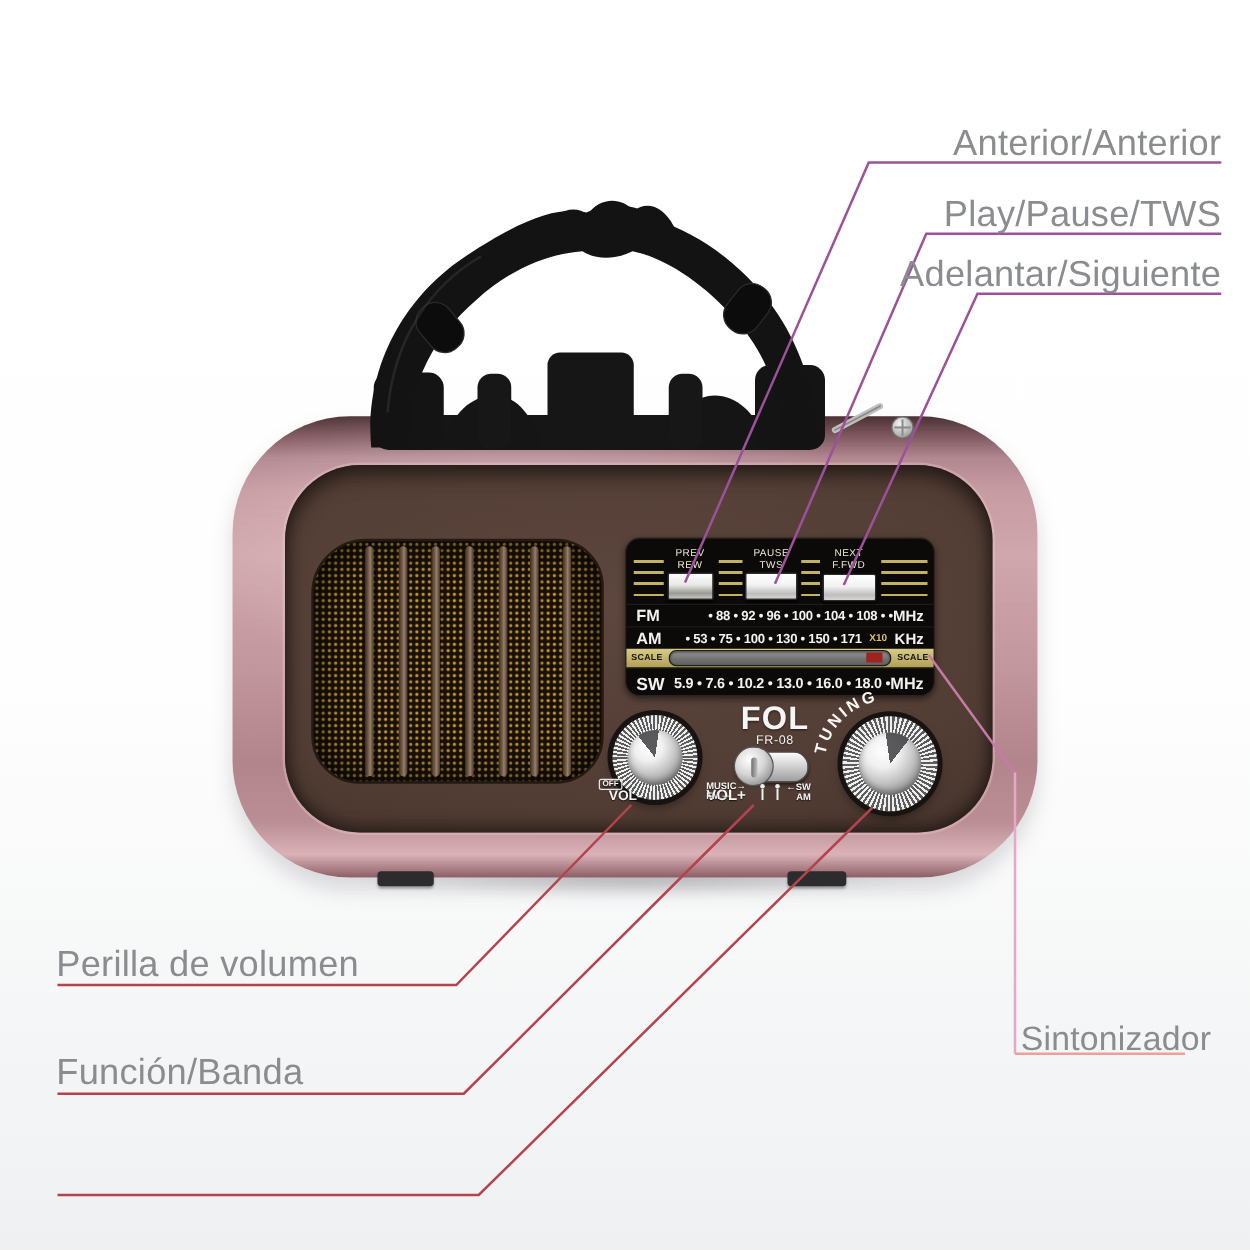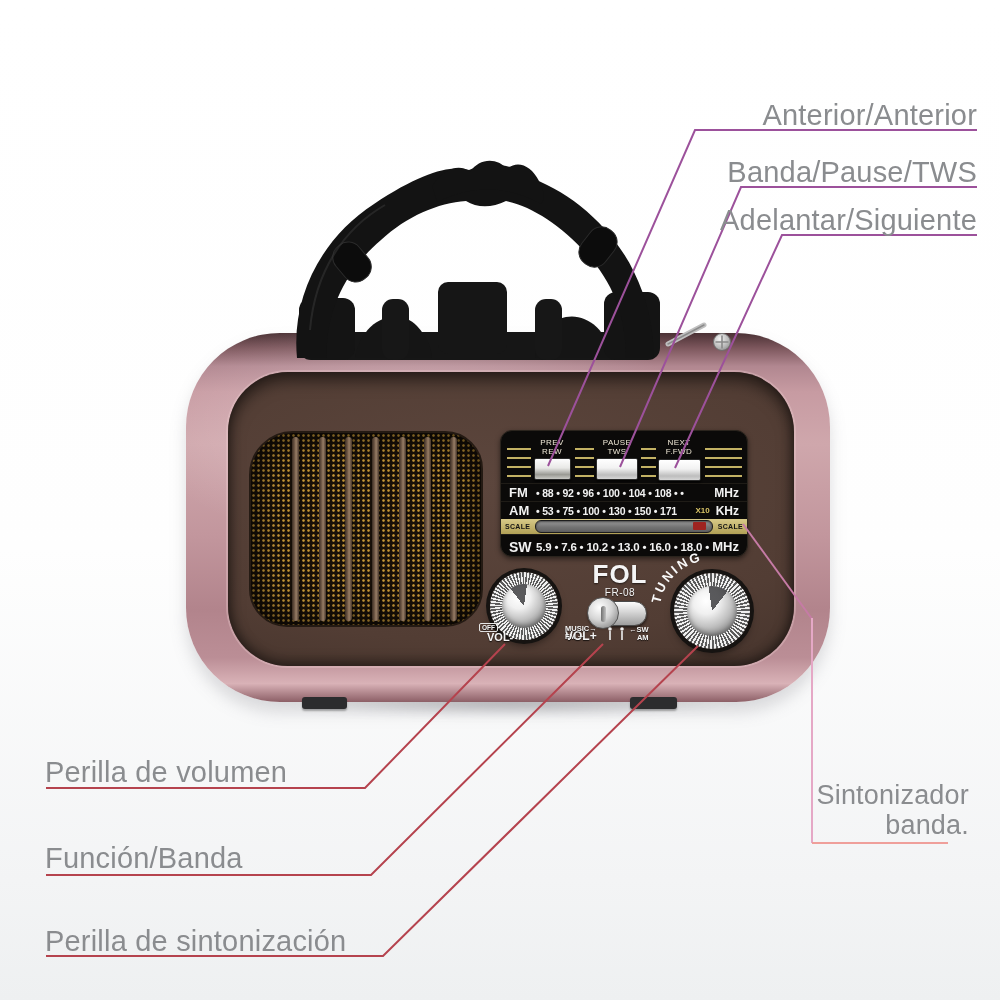--- a/index.html
+++ b/index.html
@@ -11,21 +11,21 @@
   .abs{position:absolute;}
   
   .lbl{position:absolute;font-size:29px;color:#8a8c8f;letter-spacing:.2px;white-space:nowrap;}
   .lbl.r{text-align:right;}
   #lbl-regresar{top:99px;right:23px;}
   #lbl-play{top:156px;right:23px;}
   #lbl-adelantar{top:204px;right:23px;text-align:center;}
   #lbl-volumen{top:756px;left:45px;}
   #lbl-funcion{top:842px;left:45px;}
   #lbl-sinton{top:925px;left:45px;}
-  #lbl-sintonizador{top:780px;right:31px;line-height:30px;font-size:27px;}
+  #lbl-sintonizador{top:816px;right:31px;line-height:30px;font-size:27px;}
   
   .floorshadow{left:200px;top:686px;width:620px;height:34px;border-radius:50%;
     background:radial-gradient(50% 50% at 50% 50%,rgba(95,95,102,.38),rgba(95,95,102,0) 72%);
     filter:blur(5px);}
   .body{
     left:186px;top:333px;width:644px;height:369px;border-radius:94px;
     background:linear-gradient(180deg,#4a3134 0%,#7c565c 4%,#b18790 9%,#c79ba2 16%,#cfa7ac 30%,#c2969d 55%,#b2848c 75%,#bb8e96 88%,#d9b2b7 95%,#8c5f66 100%);
     box-shadow:0 10px 16px rgba(120,120,128,.25);
   }
   .body::before{content:"";position:absolute;inset:0;border-radius:94px;
@@ -57,21 +57,21 @@
   .stripes{position:absolute;top:17px;height:30px;
     background:repeating-linear-gradient(180deg,#c3b264 0 2px,rgba(0,0,0,0) 2px 9px);}
   .pbtn{position:absolute;top:27px;height:22px;border:1px solid #2a2a2a;border-radius:2px;box-sizing:border-box;
     background:linear-gradient(180deg,#ffffff 0%,#f2f2f2 45%,#bdbdbd 80%,#d6d6d6 100%);
     box-shadow:0 2px 2px rgba(0,0,0,.6);}
   .pbtn.worn{background:linear-gradient(180deg,#fdfdfd 0%,#e8e8e6 45%,#9a9a94 78%,#c9c9c5 100%);}
   .blabel{position:absolute;top:7px;font-size:8px;line-height:9px;font-weight:normal;color:#efe8d6;
     text-align:center;letter-spacing:.4px;white-space:nowrap;transform:translateX(-50%);}
   .drow{display:flex;align-items:center;height:17px;padding:0 8px;border-top:1px solid #1f1c17;color:#f2f2f2;}
   .band{font-size:13px;font-weight:bold;width:27px;}
-  .nums{flex:1;text-align:left;font-size:10.5px;font-weight:bold;letter-spacing:-.2px;white-space:nowrap;}
+  .nums{flex:1;text-align:right;font-size:10.5px;font-weight:bold;letter-spacing:-.2px;white-space:nowrap;}
   .unit{font-size:12px;font-weight:bold;text-align:right;}
   .mult{font-size:8px;font-weight:bold;color:#d9c467;margin:0 6px;}
   .scalerow{display:flex;align-items:center;height:15px;background:linear-gradient(180deg,#d8ca89,#b1a055);}
   .scaletext{font-size:7px;font-weight:bold;color:#141414;padding:0 4px;letter-spacing:.3px;}
   .track{flex:1;height:11px;margin:0 1px;border:1px solid #1d1d1d;border-radius:6px;position:relative;
     background:linear-gradient(180deg,#9a9a9a,#737373 55%,#606060);box-shadow:inset 0 1px 2px rgba(0,0,0,.5);}
   .marker{position:absolute;right:6px;top:1px;width:13px;height:8px;background:#9e2420;border-radius:1px;}
   .swrow{height:23px;}
   .swrow .band{font-size:14px;}
   .swrow .nums{font-size:11.5px;}
@@ -284,23 +284,21 @@
       <polyline points="46,788 365,788 505,644" stroke="#b5434e"></polyline>
       <polyline points="46,875 371,875 603,644" stroke="#b5434e"></polyline>
       <polyline points="46,956 383,956 698,646" stroke="#b5434e"></polyline>
       <polyline points="743,524 812,619" stroke="#c67ba6"></polyline>
       <polyline points="812,618 812,843" stroke="#e5a8c6"></polyline>
       <polyline points="812,843 948,843" stroke="#ef9f9a"></polyline>
     </g>
   </svg>
 
   <div class="lbl r" id="lbl-regresar">Anterior/Anterior</div>
-  <div class="lbl r" id="lbl-play">Banda/Pause/TWS</div>
+  <div class="lbl r" id="lbl-play">Play/Pause/TWS</div>
   <div class="lbl r" id="lbl-adelantar">Adelantar/Siguiente</div>
   <div class="lbl" id="lbl-volumen">Perilla de volumen</div>
   <div class="lbl" id="lbl-funcion">Función/Banda</div>
-  <div class="lbl" id="lbl-sinton">Perilla de sintonización</div>
   <div class="lbl r" id="lbl-sintonizador">
     <div>Sintonizador</div>
-    <div>banda.</div>
   </div>
 
 </div>
 
 </body></html>

